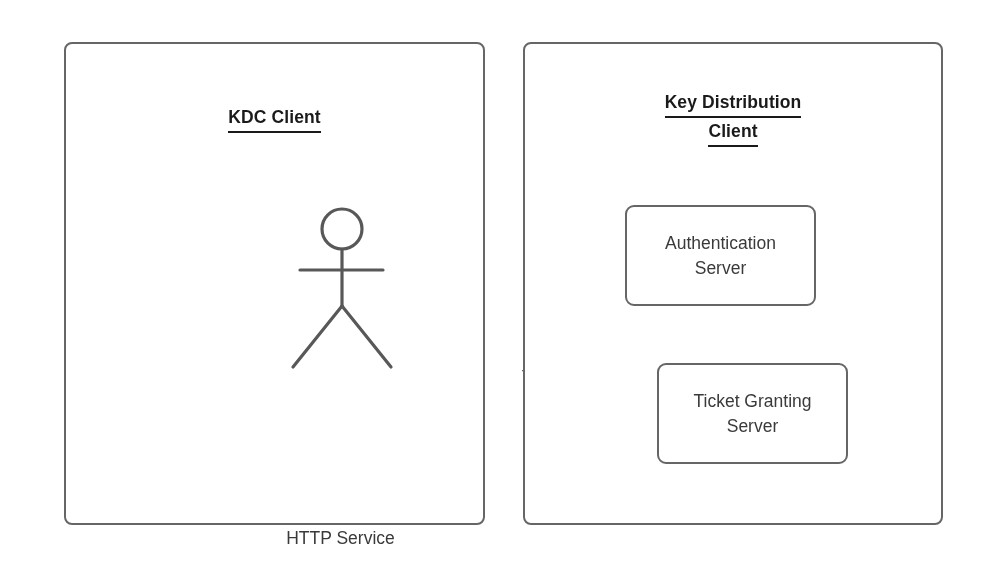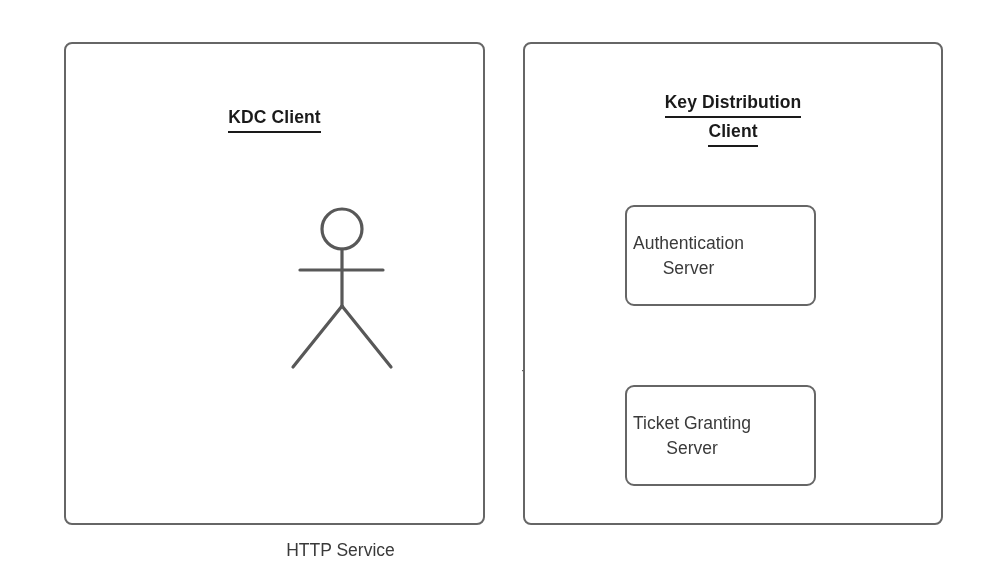--- a/index.html
+++ b/index.html
@@ -99,48 +99,49 @@
     top: 383px;
     width: 88px;
     height: 84px;
   }
   #icon-http-service svg { display: block; }
 
   #label-http-service {
     position: absolute;
     left: 64px;
     width: 421px;
-    top: 496px;
+    top: 484px;
     text-align: center;
     font-size: 17.5px;
     color: #3a3a3a;
   }
 
   
   .server-box {
     position: absolute;
     box-sizing: border-box;
     left: 625px;
     width: 191px;
     height: 101px;
     border: 2px solid #666666;
     border-radius: 9px;
     background: #ffffff;
     display: flex;
     align-items: center;
+    justify-content: center;
   }
   .server-box-label {
     font-size: 17.5px;
     color: #3a3a3a;
     text-align: center;
     line-height: 25px;
     padding: 0 6px;
   }
   #box-authentication-server { top: 205px; }
-  #box-ticket-granting-server { top: 385px; }
+  #box-ticket-granting-server { top: 363px; margin-left: 32px; }
 </style>
 </head>
 <body>
 
 <div id="canvas">
 
   <div class="panel" id="panel-kdc-client">
 
     <div class="panel-title" id="title-kdc-client">
       <span class="tline">KDC Client</span>

